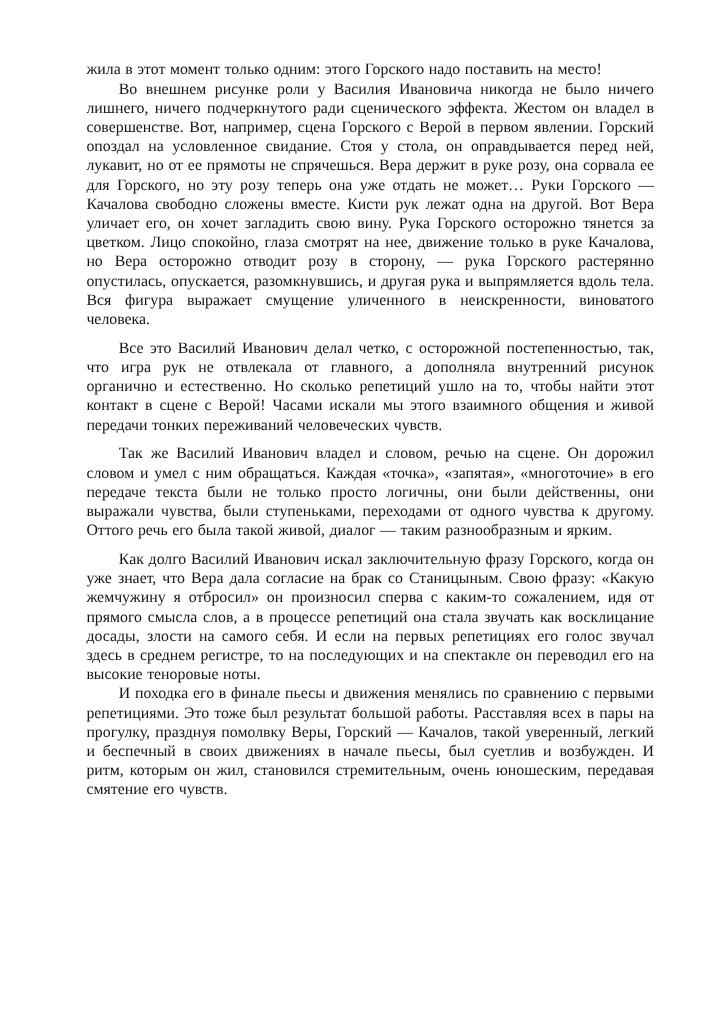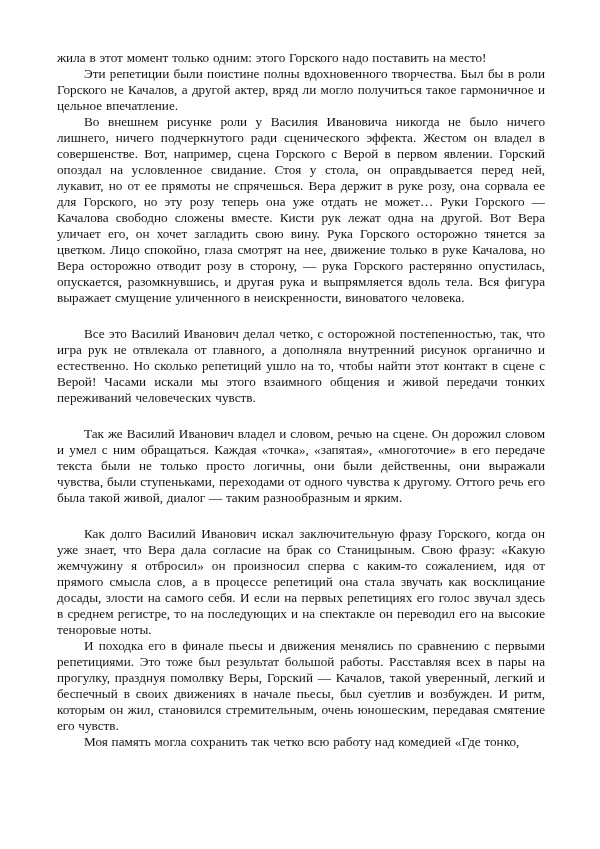--- a/index.html
+++ b/index.html
@@ -6,39 +6,37 @@
   html, body { margin: 0; padding: 0; }
   body {
     width: 600px;
     height: 849px;
     background: #ffffff;
     font-family: "Liberation Serif", "DejaVu Serif", serif;
   }
   .page {
     width: 600px;
     height: 849px;
-    padding: 50px 55px 0 57px;
+    padding: 50px 55px 0 72px;
     overflow: hidden;
     color: #141414;
   }
   .page p {
     margin: 0;
     font-size: 13.2px;
     line-height: 16px;
     text-align: justify;
     word-spacing: 0.5px;
   }
   .page p.indent { text-indent: 27px; }
-  .page p.spaced { margin-top: 20px; }
+  .page p.spaced { margin-top: 8px; }
 </style>
 </head>
 <body>
 
 <div class="page">
   <p>жила в этот момент только одним: этого Горского надо поставить на место!</p>
-  <p class="indent">Эти репетиции были поистине полны вдохновенного творчества. Был бы в роли Горского не Качалов, а другой актер, вряд ли могло получиться такое гармоничное и цельное впечатление.</p>
   <p class="indent">Во внешнем рисунке роли у Василия Ивановича никогда не было ничего лишнего, ничего подчеркнутого ради сценического эффекта. Жестом он владел в совершенстве. Вот, например, сцена Горского с Верой в первом явлении. Горский опоздал на условленное свидание. Стоя у стола, он оправдывается перед ней, лукавит, но от ее прямоты не спрячешься. Вера держит в руке розу, она сорвала ее для Горского, но эту розу теперь она уже отдать не может… Руки Горского — Качалова свободно сложены вместе. Кисти рук лежат одна на другой. Вот Вера уличает его, он хочет загладить свою вину. Рука Горского осторожно тянется за цветком. Лицо спокойно, глаза смотрят на нее, движение только в руке Качалова, но Вера осторожно отводит розу в сторону, — рука Горского растерянно опустилась, опускается, разомкнувшись, и другая рука и выпрямляется вдоль тела. Вся фигура выражает смущение уличенного в неискренности, виноватого человека.</p>
   <p class="indent spaced">Все это Василий Иванович делал четко, с осторожной постепенностью, так, что игра рук не отвлекала от главного, а дополняла внутренний рисунок органично и естественно. Но сколько репетиций ушло на то, чтобы найти этот контакт в сцене с Верой! Часами искали мы этого взаимного общения и живой передачи тонких переживаний человеческих чувств.</p>
   <p class="indent spaced">Так же Василий Иванович владел и словом, речью на сцене. Он дорожил словом и умел с ним обращаться. Каждая «точка», «запятая», «многоточие» в его передаче текста были не только просто логичны, они были действенны, они выражали чувства, были ступеньками, переходами от одного чувства к другому. Оттого речь его была такой живой, диалог — таким разнообразным и ярким.</p>
   <p class="indent spaced">Как долго Василий Иванович искал заключительную фразу Горского, когда он уже знает, что Вера дала согласие на брак со Станицыным. Свою фразу: «Какую жемчужину я отбросил» он произносил сперва с каким-то сожалением, идя от прямого смысла слов, а в процессе репетиций она стала звучать как восклицание досады, злости на самого себя. И если на первых репетициях его голос звучал здесь в среднем регистре, то на последующих и на спектакле он переводил его на высокие теноровые ноты.</p>
   <p class="indent">И походка его в финале пьесы и движения менялись по сравнению с первыми репетициями. Это тоже был результат большой работы. Расставляя всех в пары на прогулку, празднуя помолвку Веры, Горский — Качалов, такой уверенный, легкий и беспечный в своих движениях в начале пьесы, был суетлив и возбужден. И ритм, которым он жил, становился стремительным, очень юношеским, передавая смятение его чувств.</p>
-  <p class="indent">Моя память могла сохранить так четко всю работу над комедией «Где тонко,</p>
 </div>
 
 </body></html>

